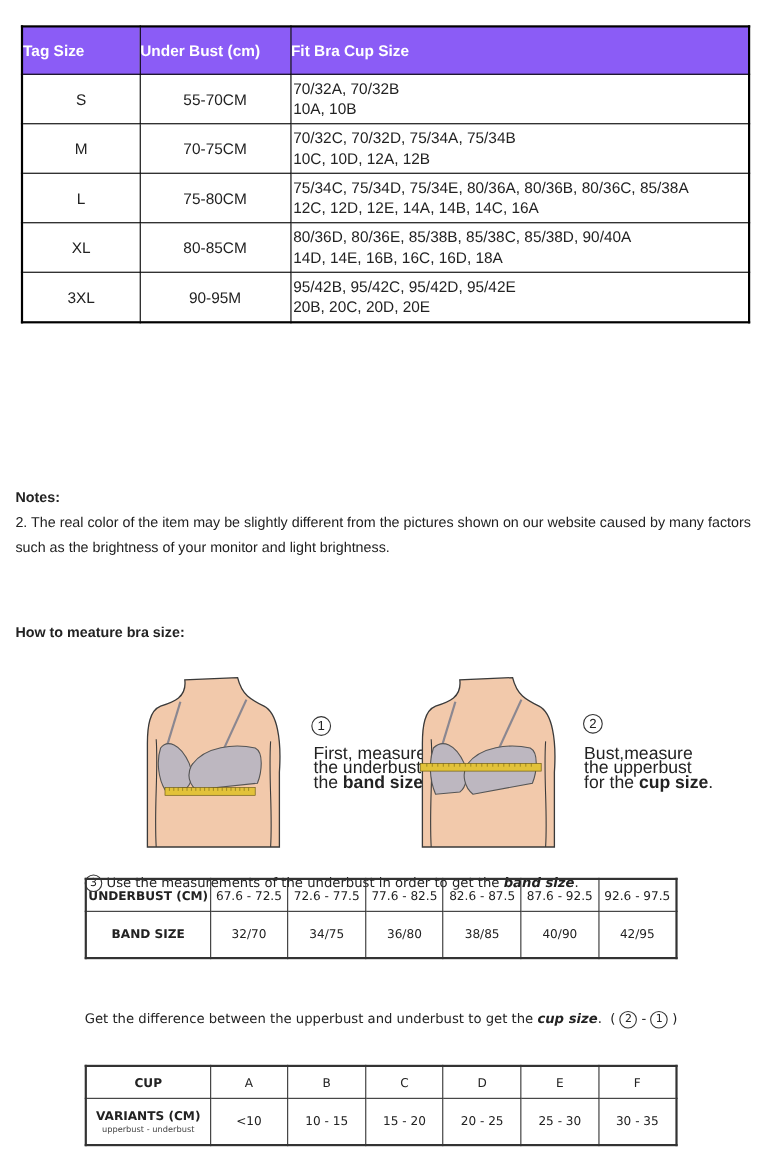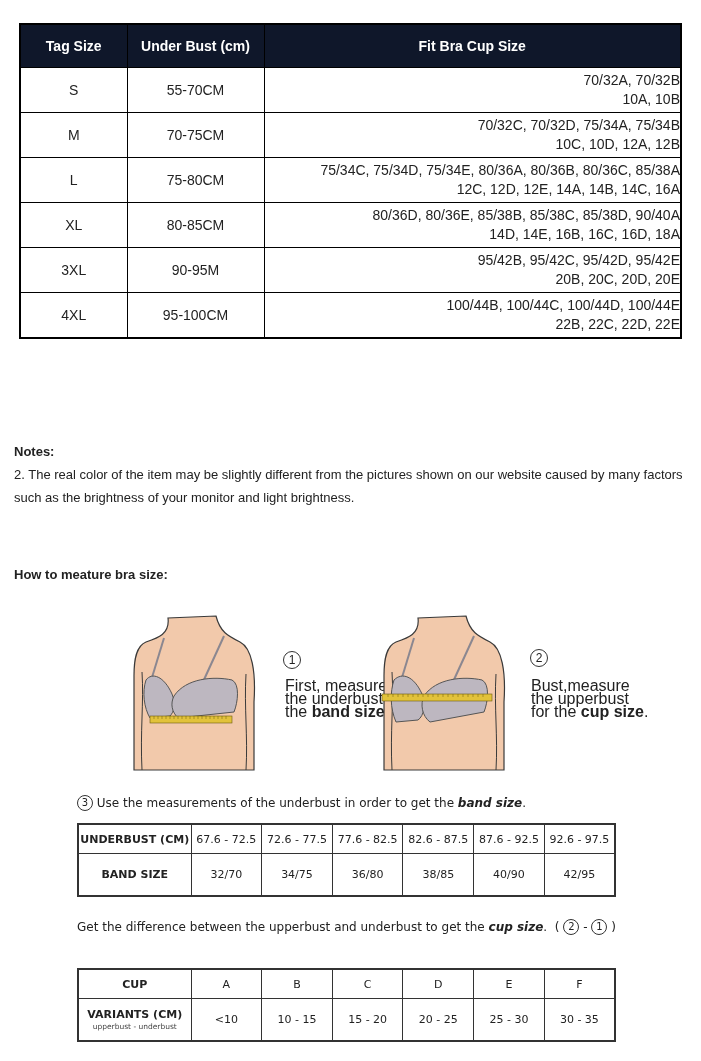--- a/index.html
+++ b/index.html
@@ -1,23 +1,23 @@
 <!DOCTYPE html>
 <html><head>
   <meta charset="utf-8">
   <style>
     html, body { margin: 0; padding: 0; background: #ffffff; }
     body { width: 701px; height: 1061px; position: relative; overflow: hidden; font-family: "Liberation Sans", sans-serif; color: #1a1a1a; }
 
     
     .size-table { position: absolute; left: 19px; top: 23px; width: 663px; border-collapse: collapse; border: 2px solid #000; table-layout: fixed; }
-    .size-table th { background: #0f172a; color: #fff; font-weight: bold; font-size: 14px; height: 42px; border: 1px solid #000; padding: 0; text-align: center; }
+    .size-table th { background: #8b5cf6; color: #fff; font-weight: bold; font-size: 14px; height: 42px; border: 1px solid #000; padding: 0; text-align: left; }
     .size-table td { border: 1px solid #000; height: 44px; padding: 0; font-size: 14px; color: #222; }
     .size-table td.c { text-align: center; }
-    .size-table td.fit { padding-left: 2px; line-height: 19px; font-size: 14px; text-align: right; }
+    .size-table td.fit { padding-left: 2px; line-height: 19px; font-size: 14px; }
     .size-table col.c1 { width: 107px; }
     .size-table col.c2 { width: 137px; }
 
     
     .notes { position: absolute; left: 14px; top: 440px; width: 680px; font-size: 13px; line-height: 23px; color: #222; }
     .notes .title { font-weight: bold; }
     .howto { position: absolute; left: 14px; top: 567px; font-size: 13px; font-weight: bold; color: #222; }
 
     
     .illus { position: absolute; }
@@ -28,21 +28,21 @@
 
     
     .instr { position: absolute; font-family: "DejaVu Sans", sans-serif; font-size: 12px; color: #222; }
     .instr i { font-style: italic; font-weight: bold; }
     .circ { display: inline-block; width: 14px; height: 14px; border: 1.2px solid #333; border-radius: 50%; font-size: 10px; line-height: 14px; text-align: center; font-style: normal; font-weight: normal; vertical-align: middle; }
     .mtable { position: absolute; left: 77px; width: 539px; border-collapse: collapse; border: 2px solid #333; table-layout: fixed; font-family: "DejaVu Sans", sans-serif; font-size: 11px; color: #222; }
     .mtable td { border: 1px solid #333; text-align: center; padding: 0; }
     .mtable col.h { width: 113px; }
     .mtable td.hd { font-weight: bold; }
     .mtable td .sub { display: block; font-size: 7.5px; font-weight: normal; color: #444; margin-top: 1px; }
-    .band { top: 823px; border-radius: 32px; }
+    .band { top: 798px; border-radius: 32px; }
     .band tr.r1 td { height: 28px; }
     .band tr.r2 td { height: 41px; }
     .cup { top: 968px; }
     .cup tr.r1 td { height: 28px; }
     .cup tr.r2 td { height: 41px; }
   </style>
 </head>
 <body>
 
 <table class="size-table">
@@ -90,28 +90,20 @@
           <div>80/36D, 80/36E, 85/38B, 85/38C, 85/38D, 90/40A</div>
           <div>14D, 14E, 16B, 16C, 16D, 18A</div>
         </td>
       </tr>
       <tr>
         <td class="c">3XL</td>
         <td class="c">90-95M</td>
         <td class="fit">
           <div>95/42B, 95/42C, 95/42D, 95/42E</div>
           <div>20B, 20C, 20D, 20E</div>
-        </td>
-      </tr>
-      <tr>
-        <td class="c">4XL</td>
-        <td class="c">95-100CM</td>
-        <td class="fit">
-          <div>100/44B, 100/44C, 100/44D, 100/44E</div>
-          <div>22B, 22C, 22D, 22E</div>
         </td>
       </tr>
     </tbody>
 </table>
 
 <div class="notes">
   <div class="title">Notes:</div>
   <div>2. The real color of the item may be slightly different from the pictures shown on our website caused by many factors such as the brightness of your monitor and light brightness.</div>
 </div>
 

